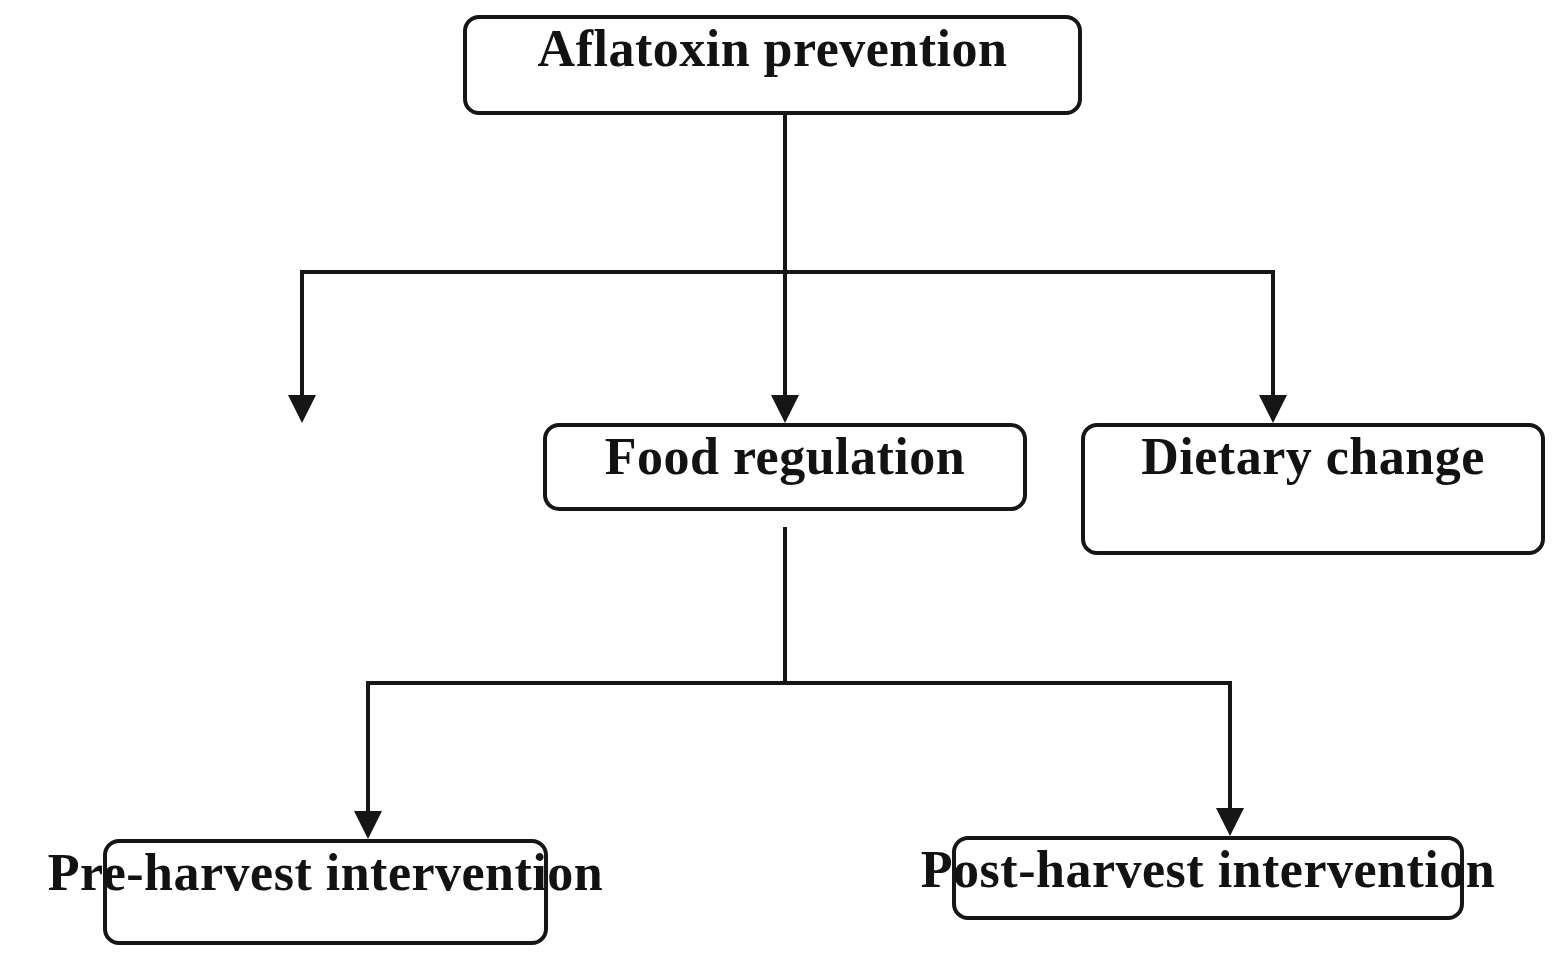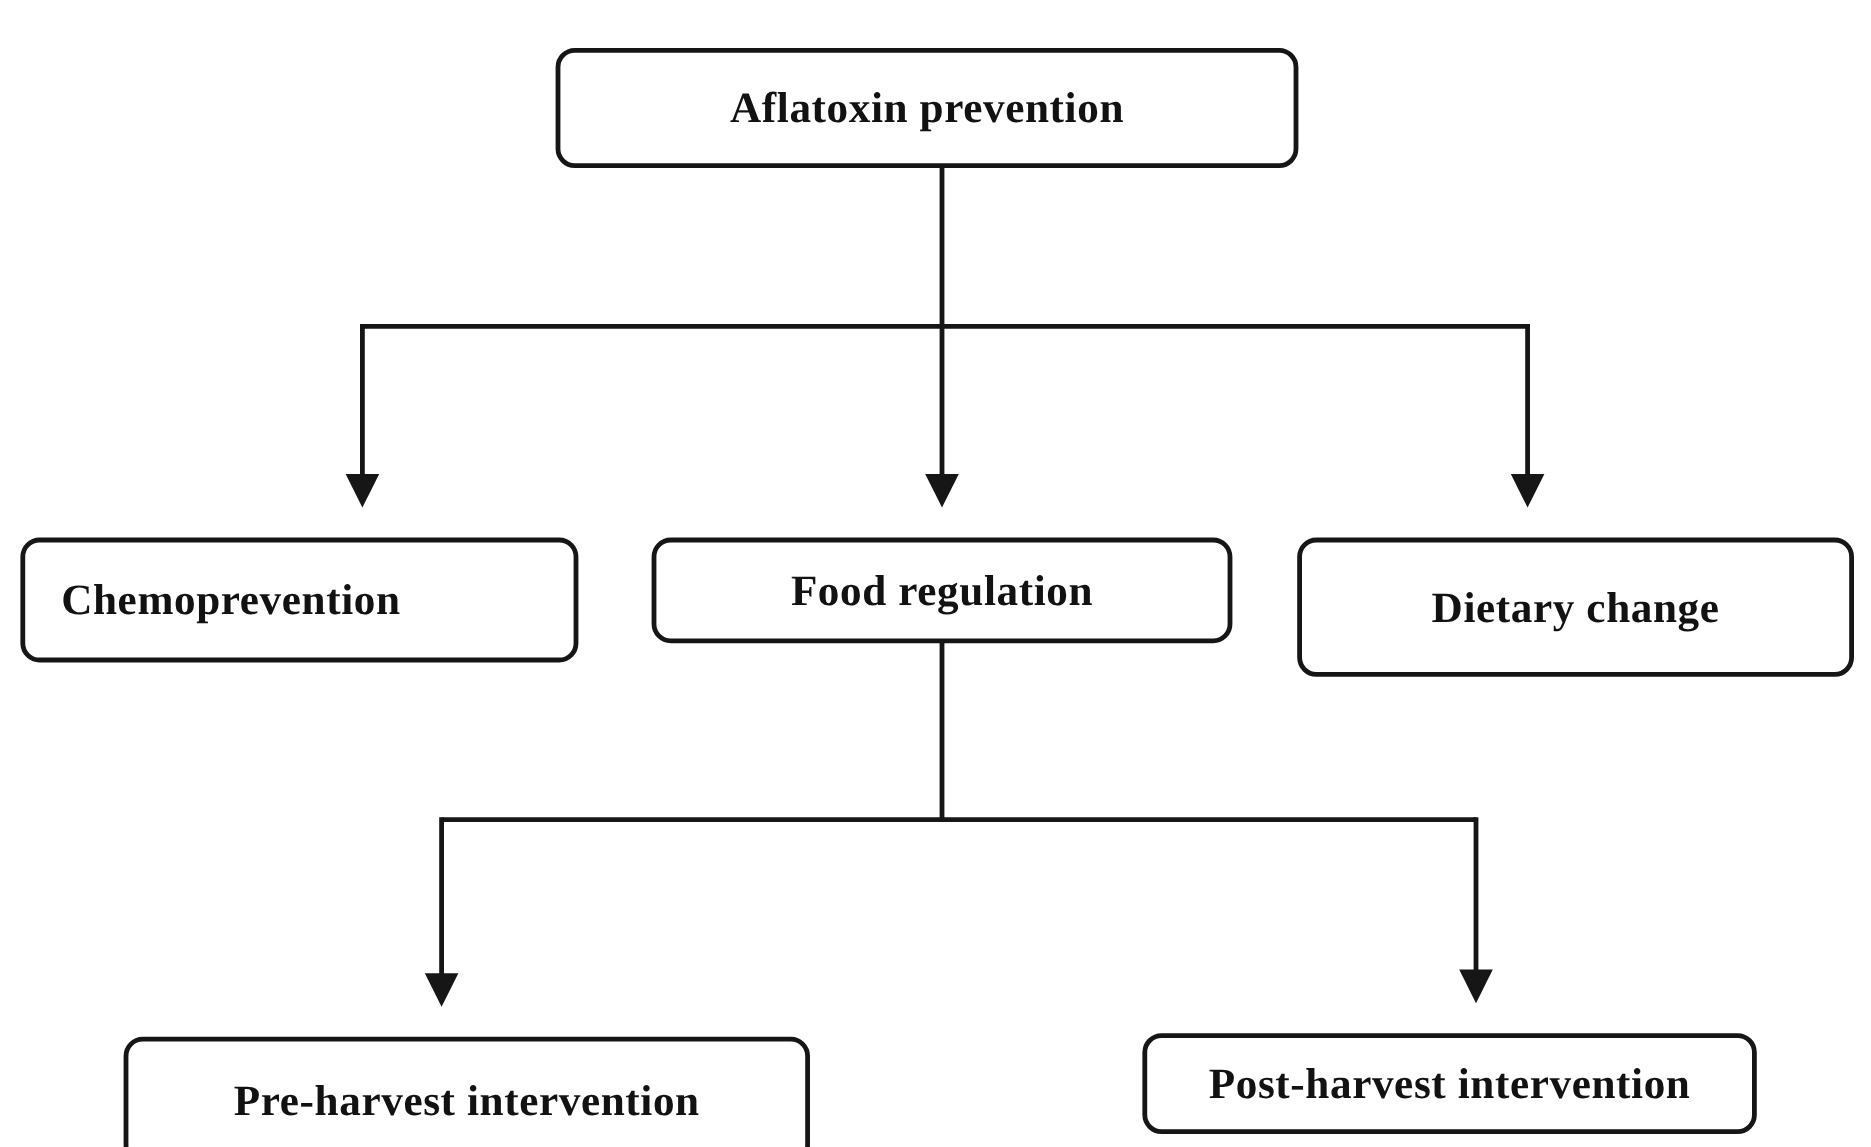--- a/index.html
+++ b/index.html
@@ -22,35 +22,33 @@
     width: 1559px;
     height: 956px;
   }
   .node {
     position: absolute;
     box-sizing: border-box;
     background: #ffffff;
     border: 4px solid #161616;
     border-radius: 16px;
     display: flex;
-    align-items: center;
     justify-content: center;
-    font-size: 36px;
+    font-size: 52px;
     font-weight: bold;
     color: #121212;
     white-space: nowrap;
     letter-spacing: 0.5px;
-    margin-top: 25px;
   }
   #node-aflatoxin       { left: 463px;  top: 15px;  width: 619px; height: 100px; }
   #node-chemoprevention { left: 17px;   top: 423px; width: 465px; height: 104px;
                           justify-content: flex-start; padding-left: 30px; }
   #node-food-regulation { left: 543px;  top: 423px; width: 484px; height: 88px; }
-  #node-dietary-change  { left: 1081px; top: 423px; width: 464px; height: 116px; }
-  #node-pre-harvest     { left: 103px;  top: 839px; width: 572px; height: 106px; }
+  #node-dietary-change  { left: 1081px; top: 423px; width: 464px; height: 132px; }
+  #node-pre-harvest     { left: 103px;  top: 839px; width: 445px; height: 106px; }
   #node-post-harvest    { left: 952px;  top: 836px; width: 512px; height: 84px; }
 
   .edge {
     stroke: #161616;
     stroke-width: 4;
     fill: none;
   }
   .arrowhead {
     fill: #161616;
     stroke: none;
@@ -83,23 +81,20 @@
     <polygon class="arrowhead" points="302,423 288,395 316,395"></polygon>
     <polygon class="arrowhead" points="1273,423 1259,395 1287,395"></polygon>
     <polygon class="arrowhead" points="368,839 354,811 382,811"></polygon>
     <polygon class="arrowhead" points="1230,836 1216,808 1244,808"></polygon>
   </svg>
 
   <div class="node" id="node-aflatoxin">
     <span>Aflatoxin prevention</span>
   </div>
 
-  <div class="node" id="node-chemoprevention">
-    <span>Chemoprevention</span>
-  </div>
 
   <div class="node" id="node-food-regulation">
     <span>Food regulation</span>
   </div>
 
   <div class="node" id="node-dietary-change">
     <span>Dietary change</span>
   </div>
 
   <div class="node" id="node-pre-harvest">

